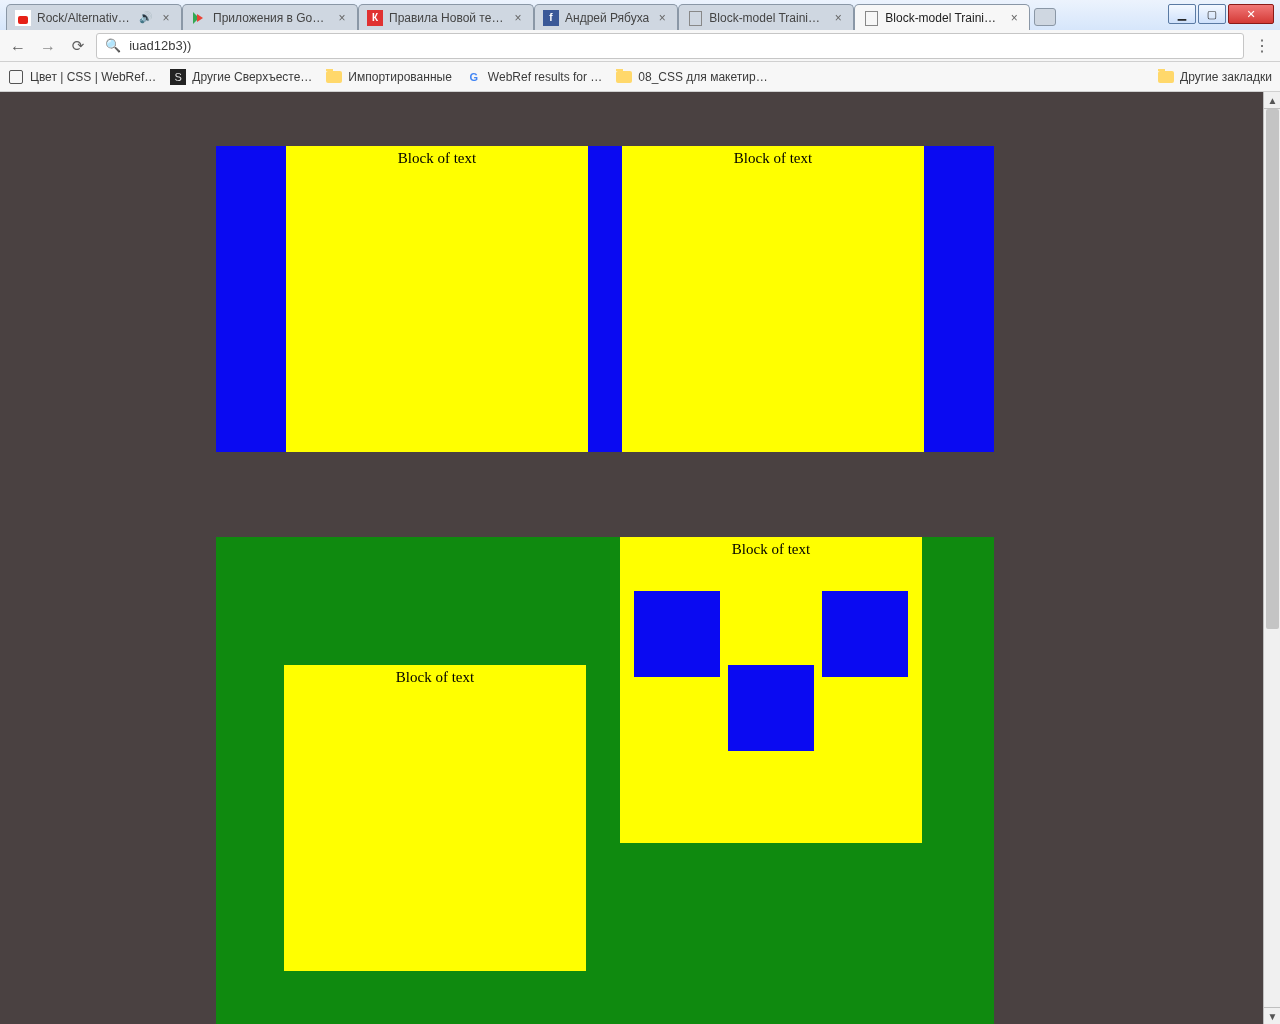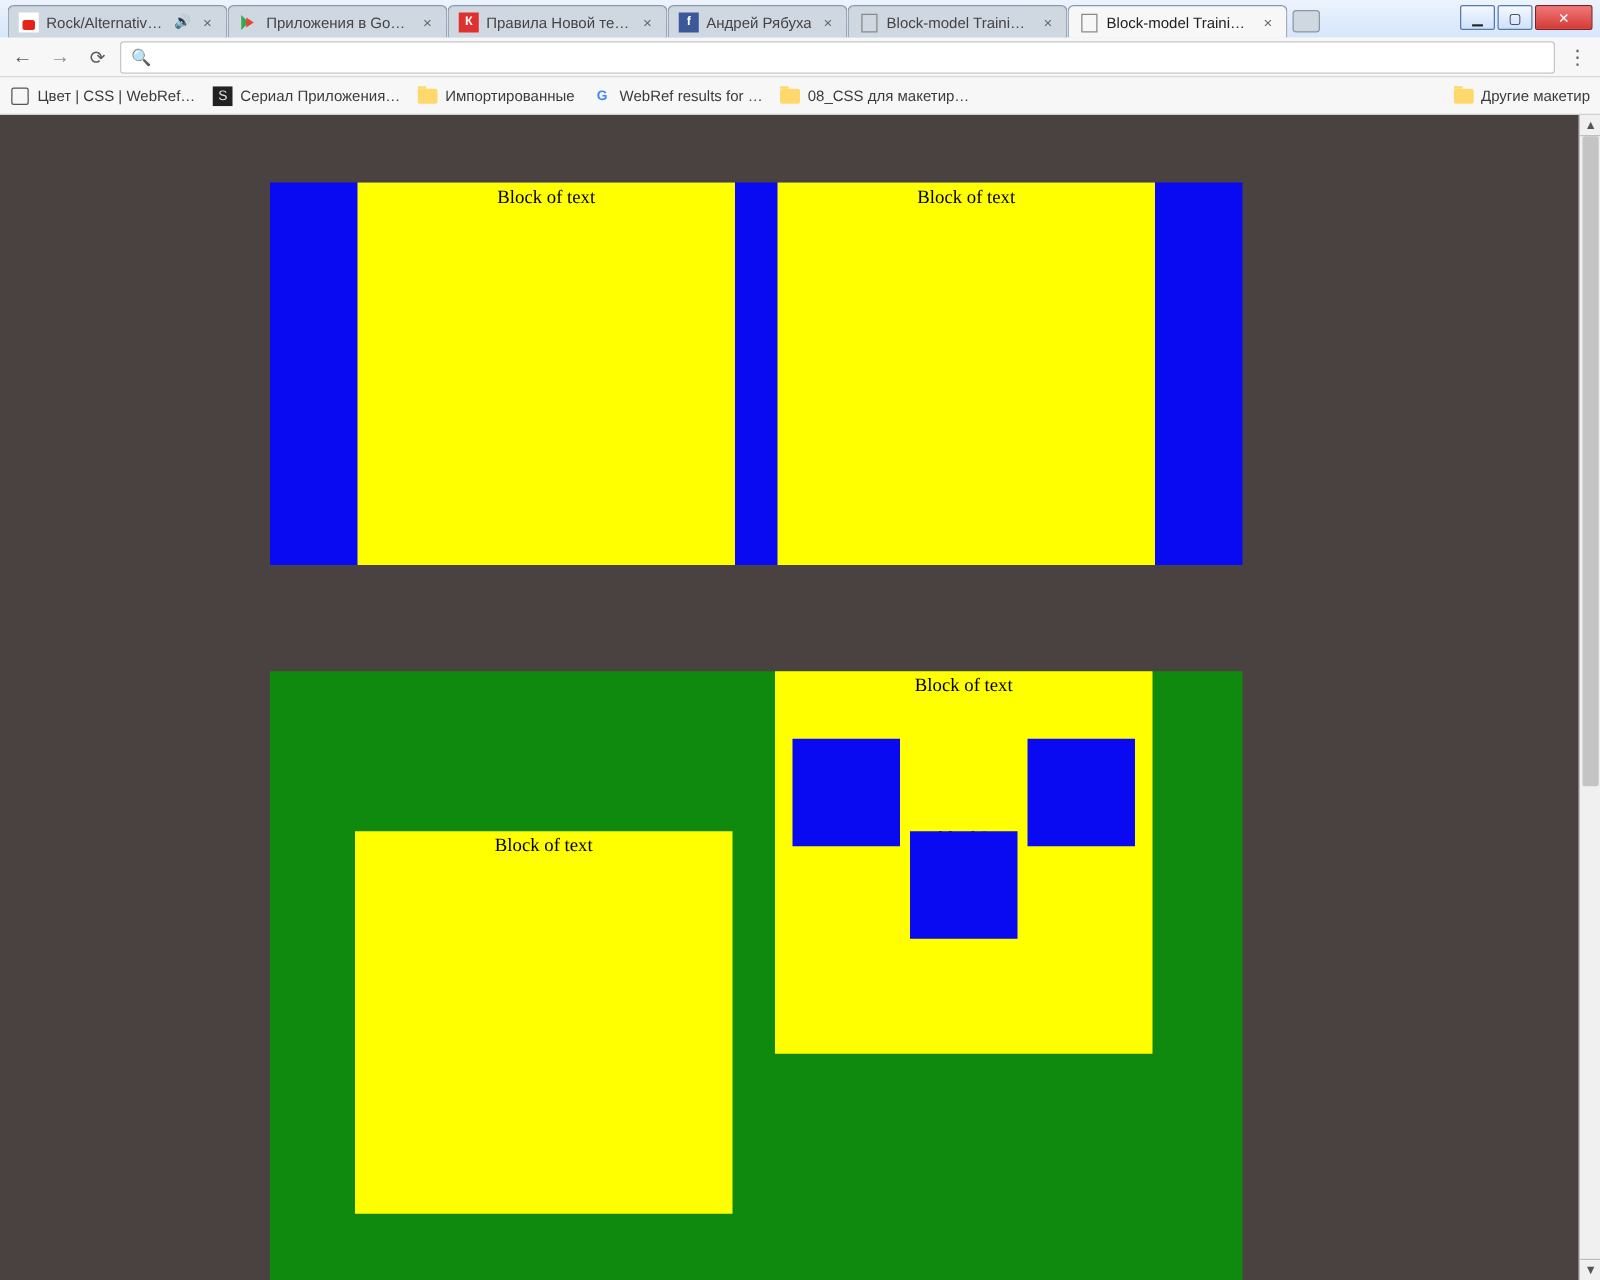--- a/index.html
+++ b/index.html
@@ -117,34 +117,35 @@
       </div>
   </div>
 </div>
 
 <div class="toolbar">
   <div class="nav-arrow enabled">←</div>
   <div class="nav-arrow">→</div>
   <div class="reload">⟳</div>
   <div class="omnibox">
     <span class="search-ic">🔍</span>
+    <input type="text" value="iuad12b3))" style="">
   </div>
   <div class="menu-dots">⋮</div>
 </div>
 
 <div class="bookmarks">
   <div class="bm">
     <span class="bi">
         <span class="css-ic"></span>
       </span>
     <span>Цвет | CSS | WebRef…</span>
   </div>
   <div class="bm">
     <span class="bi tvd">S</span>
-    <span>Сериал Приложения…</span>
+    <span>Другие Сверхъесте…</span>
   </div>
   <div class="bm">
     <span class="bi">
         <span class="folder"></span>
       </span>
     <span>Импортированные</span>
   </div>
   <div class="bm">
     <span class="bi goo" style="color:#4285f4;">G</span>
     <span>WebRef results for …</span>
@@ -153,21 +154,21 @@
     <span class="bi">
         <span class="folder"></span>
       </span>
     <span>08_CSS для макетир…</span>
   </div>
   <div class="spacer"></div>
   <div class="bm">
     <span class="bi">
         <span class="folder"></span>
       </span>
-    <span>Другие макетир</span>
+    <span>Другие закладки</span>
   </div>
 </div>
 
 <div class="viewport">
   <div class="page">
 
     <div class="row1">
       <div class="gap1"></div>
       <div class="box">
         <span>Block of text</span>

